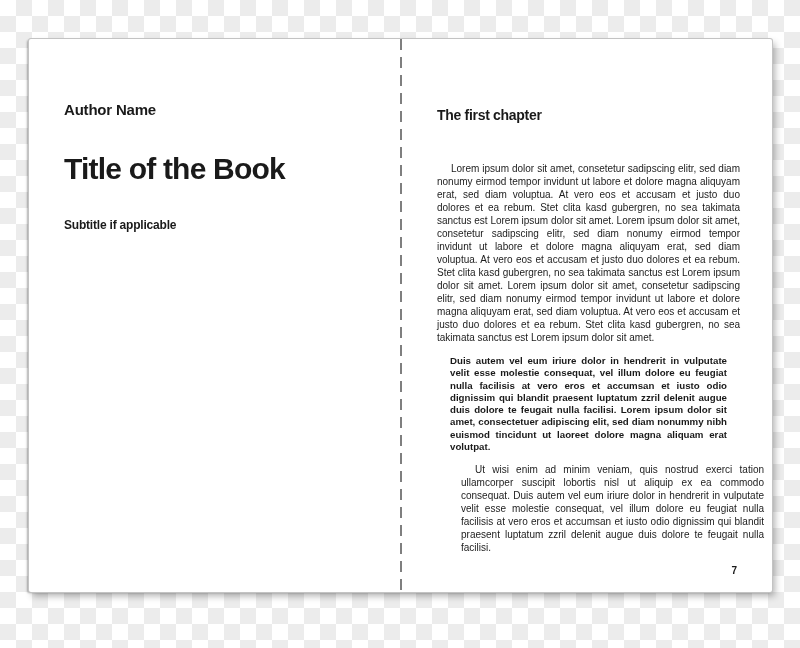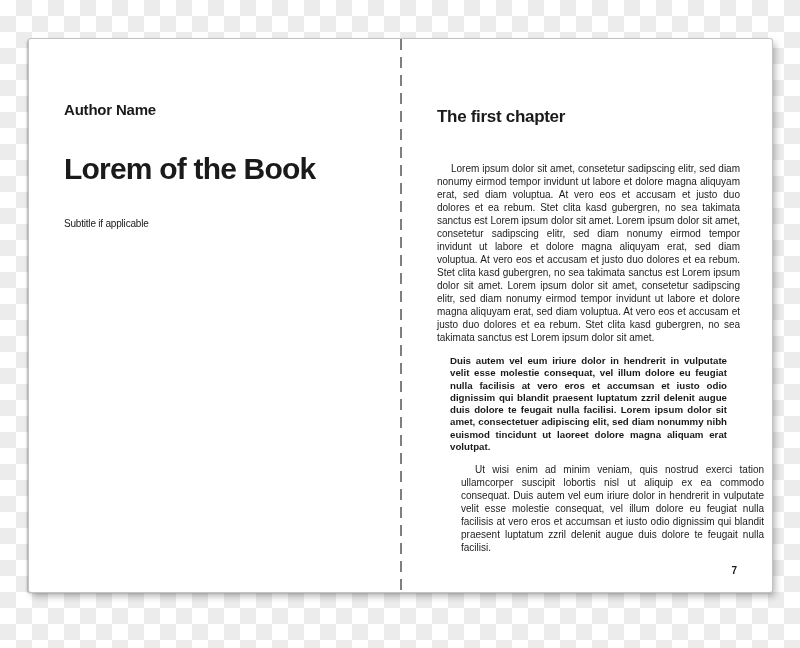--- a/index.html
+++ b/index.html
@@ -37,25 +37,25 @@
     left: 35px; top: 62px;
     font-size: 15px; font-weight: 700; letter-spacing: -0.2px;
   }
   .book-title {
     left: 35px; top: 112px;
     font-size: 30px; font-weight: 700; letter-spacing: -0.8px;
     line-height: 36px; white-space: nowrap;
   }
   .book-subtitle {
     left: 35px; top: 179px;
-    font-size: 10px; font-weight: 400; letter-spacing: -0.2px; text-align: right;
+    font-size: 12px; font-weight: 700; letter-spacing: -0.2px; text-align: right;
   }
   .chapter-heading {
     left: 408px; top: 68px;
-    font-size: 17px; font-weight: 700; letter-spacing: -0.3px;
+    font-size: 14px; font-weight: 700; letter-spacing: -0.3px;
   }
   .body-par {
     font-size: 10px;
     line-height: 13px;
     text-align: justify;
     color: #1c1c1c;
     margin: 0;
   }
   .par1 { left: 408px; top: 123px; width: 303px; text-indent: 14px; }
   .quote-par {
@@ -72,21 +72,21 @@
   }
 </style>
 </head>
 <body>
 
 <div class="canvas">
   <div class="book">
 
     <div>
       <div class="abs author-name">Author Name</div>
-      <div class="abs book-title">Lorem of the Book</div>
+      <div class="abs book-title">Title of the Book</div>
       <div class="abs book-subtitle">Subtitle if applicable</div>
     </div>
 
     <div class="spine"></div>
 
     <div>
       <div class="abs chapter-heading">The first chapter</div>
       <p class="abs body-par par1">Lorem ipsum dolor sit amet, consetetur sadipscing elitr, sed diam nonumy eirmod tempor invidunt ut labore et dolore magna aliquyam erat, sed diam voluptua. At vero eos et accusam et justo duo dolores et ea rebum. Stet clita kasd gubergren, no sea takimata sanctus est Lorem ipsum dolor sit amet. Lorem ipsum dolor sit amet, consetetur sadipscing elitr, sed diam nonumy eirmod tempor invidunt ut labore et dolore magna aliquyam erat, sed diam voluptua. At vero eos et accusam et justo duo dolores et ea rebum. Stet clita kasd gubergren, no sea takimata sanctus est Lorem ipsum dolor sit amet. Lorem ipsum dolor sit amet, consetetur sadipscing elitr, sed diam nonumy eirmod tempor invidunt ut labore et dolore magna aliquyam erat, sed diam voluptua. At vero eos et accusam et justo duo dolores et ea rebum. Stet clita kasd gubergren, no sea takimata sanctus est Lorem ipsum dolor sit amet.</p>
       <p class="abs quote-par">Duis autem vel eum iriure dolor in hendrerit in vulputate velit esse molestie consequat, vel illum dolore eu feugiat nulla facilisis at vero eros et accumsan et iusto odio dignissim qui blandit praesent luptatum zzril delenit augue duis dolore te feugait nulla facilisi. Lorem ipsum dolor sit amet, consectetuer adipiscing elit, sed diam nonummy nibh euismod tincidunt ut laoreet dolore magna aliquam erat volutpat.</p>
       <p class="abs body-par par2">Ut wisi enim ad minim veniam, quis nostrud exerci tation ullamcorper suscipit lobortis nisl ut aliquip ex ea commodo consequat. Duis autem vel eum iriure dolor in hendrerit in vulputate velit esse molestie consequat, vel illum dolore eu feugiat nulla facilisis at vero eros et accumsan et iusto odio dignissim qui blandit praesent luptatum zzril delenit augue duis dolore te feugait nulla facilisi.</p>

